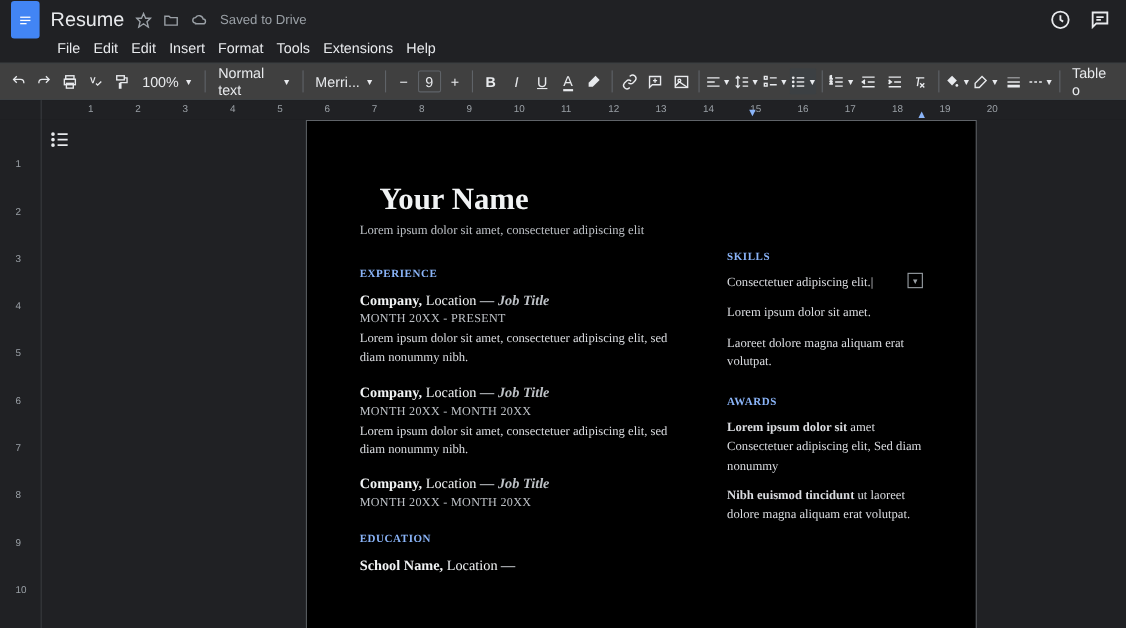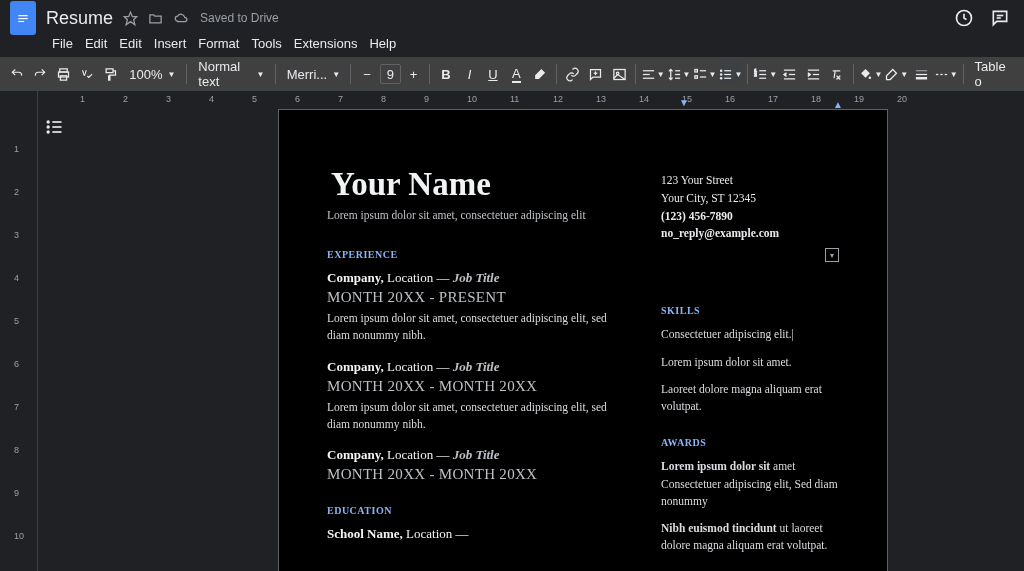--- a/index.html
+++ b/index.html
@@ -29,29 +29,29 @@
 .hruler .marker{position:absolute;top:6px;color:#8ab4f8;font-size:10px}
 .workspace{display:flex;height:487px}
 .vruler{width:38px;background:#202124;border-right:1px solid #3c4043;font-size:9px;color:#9aa0a6;position:relative}
 .vruler .num{position:absolute;left:14px}
 .canvas{flex:1;background:#202124;overflow:hidden;position:relative}
 .outline-btn{position:absolute;left:6px;top:8px;color:#e8eaed}
 .page{position:absolute;left:240px;top:0;width:610px;height:560px;background:#000;border:1px solid #5f6368;padding:56px 48px 0;color:#e8eaed;font-family:Georgia,'Times New Roman',serif}
 .page-grid{display:flex;gap:32px}
 .col-l{flex:1}
 .col-r{width:178px}
-.big-name{font-size:33px;font-weight:700;color:#f1f3f4;margin:0 4px 6px}
+.big-name{font-size:28px;font-weight:700;color:#f1f3f4;margin:0 18px 6px}
 .tagline{font-size:11.5px;color:#bdc1c6;margin:0 0 28px}
 .contact{font-size:11.5px;line-height:1.55;color:#e8eaed;padding-top:6px}
 .contact .bold{font-weight:700}
 .sec-h{font-size:10px;font-weight:700;letter-spacing:0.5px;color:#8ab4f8;margin:22px 0 10px}
 .job-line{font-size:13px;font-weight:700;color:#f1f3f4}
 .job-line .loc{font-weight:400}
 .job-line .title{font-style:italic;color:#bdc1c6;font-weight:700}
-.date-line{font-size:15px;color:#bdc1c6;margin:3px 0 4px;letter-spacing:0.3px}
+.date-line{font-size:11px;color:#bdc1c6;margin:3px 0 4px;letter-spacing:0.3px}
 .body-text{font-size:11.5px;color:#dadce0;line-height:1.5;margin:0 0 14px}
 .skill-p{font-size:11.5px;color:#dadce0;line-height:1.5;margin:0 0 10px}
 .tab-widget{position:absolute;right:48px;top:138px;width:14px;height:14px;border:1px solid #9aa0a6;display:flex;align-items:center;justify-content:center;font-size:8px;color:#9aa0a6}
 .drop-arr{font-size:8px;margin-left:1px}
 svg{display:block}
 </style>
 </head>
 <body>
 
 <div class="titlebar">
@@ -375,26 +375,20 @@
           <p class="body-text">Lorem ipsum dolor sit amet, consectetuer adipiscing elit, sed diam nonummy nibh.</p>
 
           <div class="job-line"><span>Company,</span><span class="loc"> Location</span><span class="title"><span> — </span><span>Job Title</span></span></div>
           <div class="date-line">MONTH 20XX - MONTH 20XX</div>
 
           <div class="sec-h">EDUCATION</div>
           <div class="job-line"><span>School Name,</span><span class="loc"> Location</span><span class="title"> — </span></div>
         </div>
 
         <div class="col-r">
-          <div class="contact">
-            <div>123 Your Street</div>
-            <div>Your City, ST 12345</div>
-            <div class="bold">(123) 456-7890</div>
-            <div class="bold">no_reply@example.com</div>
-          </div>
 
           <div class="sec-h" style="margin-top:62px">SKILLS</div>
           <p class="skill-p">Consectetuer adipiscing elit.|</p>
           <p class="skill-p">Lorem ipsum dolor sit amet.</p>
           <p class="skill-p">Laoreet dolore magna aliquam erat volutpat.</p>
 
           <div class="sec-h">AWARDS</div>
           <p class="skill-p"><b>Lorem ipsum dolor sit</b><span> amet Consectetuer adipiscing elit, Sed diam nonummy</span></p>
           <p class="skill-p"><b>Nibh euismod tincidunt</b><span> ut laoreet dolore magna aliquam erat volutpat.</span></p>
         </div>

